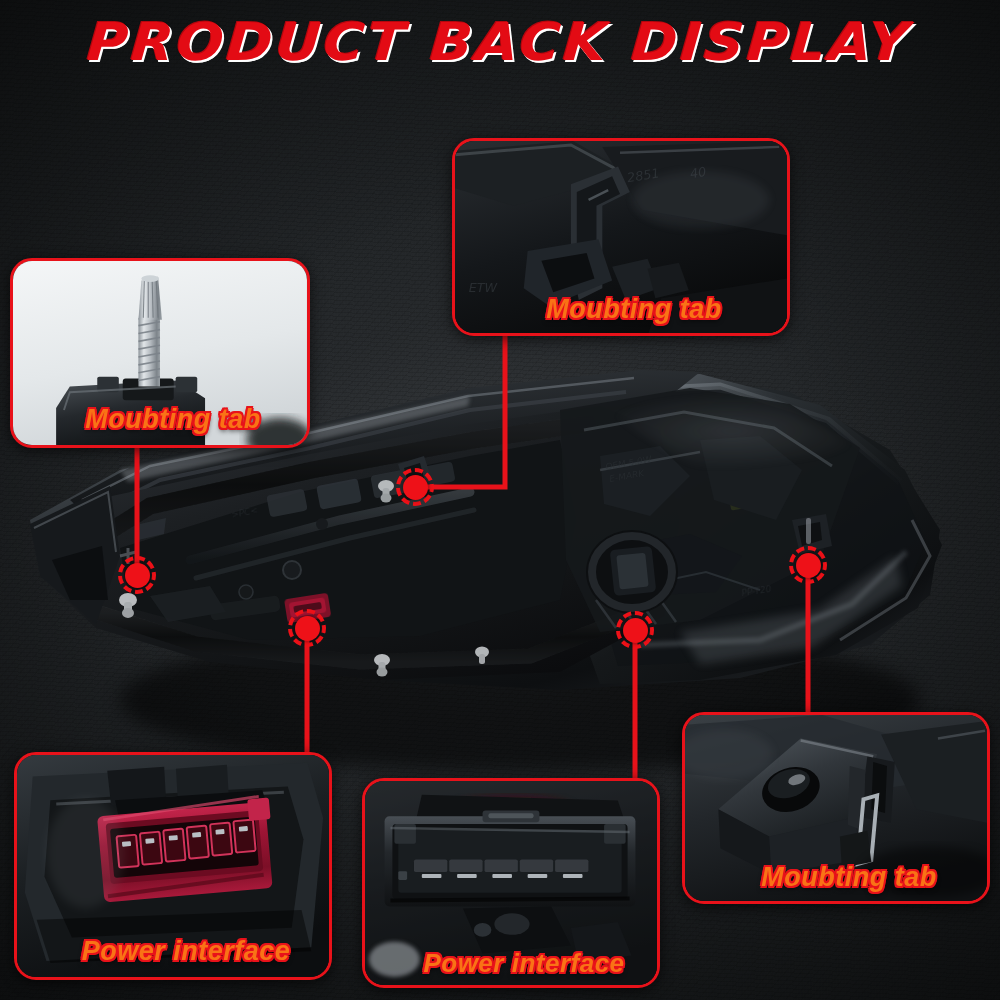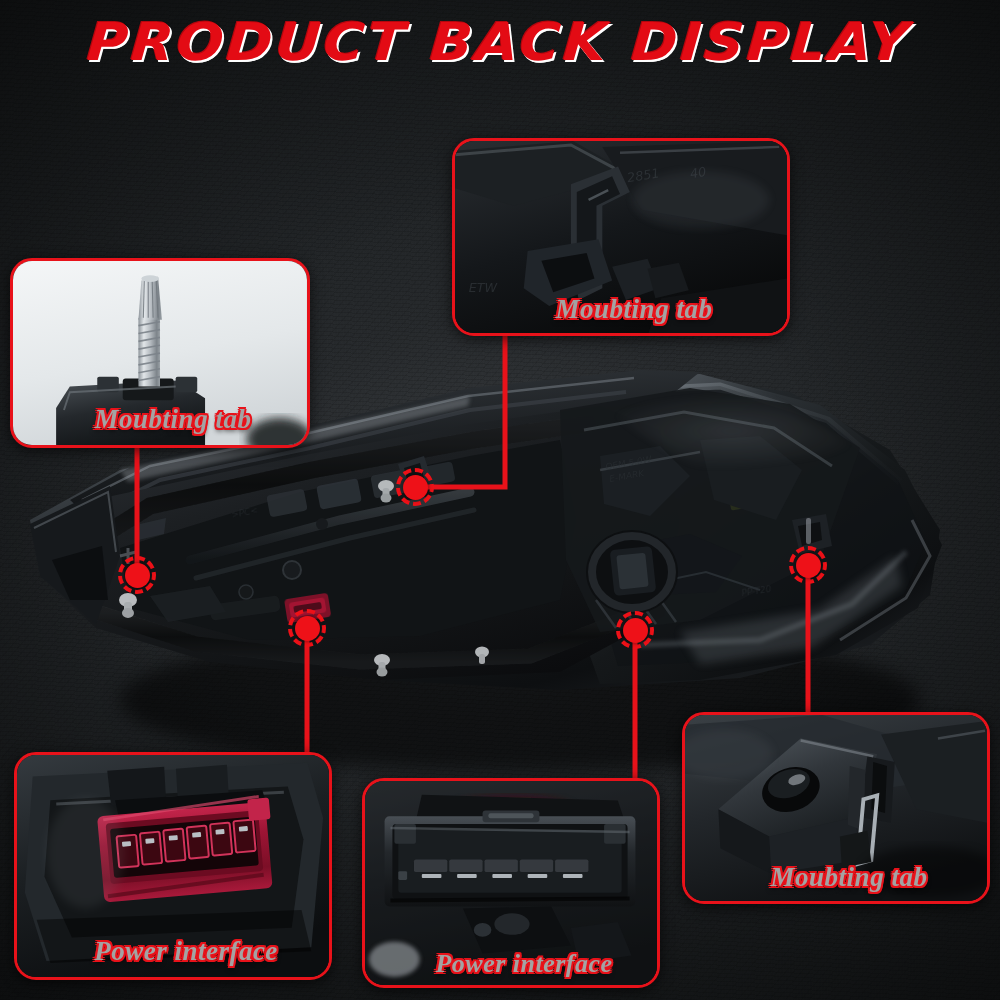--- a/index.html
+++ b/index.html
@@ -69,23 +69,23 @@
   .callout{
     position:absolute; z-index:32; overflow:hidden;
     border:3px solid #e8121a; border-radius:22px;
     background:#0d0f10;
     box-shadow:0 3px 14px rgba(0,0,0,.65);
   }
   .callout .photo{ position:absolute; inset:0; }
   .callout .cap{
     position:absolute; left:0; right:0; bottom:6px;
     text-align:center; z-index:9;
-    font-family:Liberation Serif, serif;
+    font-family:Liberation Sans, sans-serif;
     font-weight:700; font-style:italic;
-    color:#a3a3a3; white-space:nowrap;
+    color:#f97316; white-space:nowrap;
     letter-spacing:.5px;
     text-shadow:
       2px 0 0 #e8121a, -2px 0 0 #e8121a, 0 2px 0 #e8121a, 0 -2px 0 #e8121a,
       1.6px 1.6px 0 #e8121a, -1.6px 1.6px 0 #e8121a, 1.6px -1.6px 0 #e8121a, -1.6px -1.6px 0 #e8121a,
       0 3px 5px rgba(0,0,0,.8);
     padding-left: 26px;
   }
 
   
   #co-bolt      { left:10px;  top:258px; width:300px; height:190px; }

